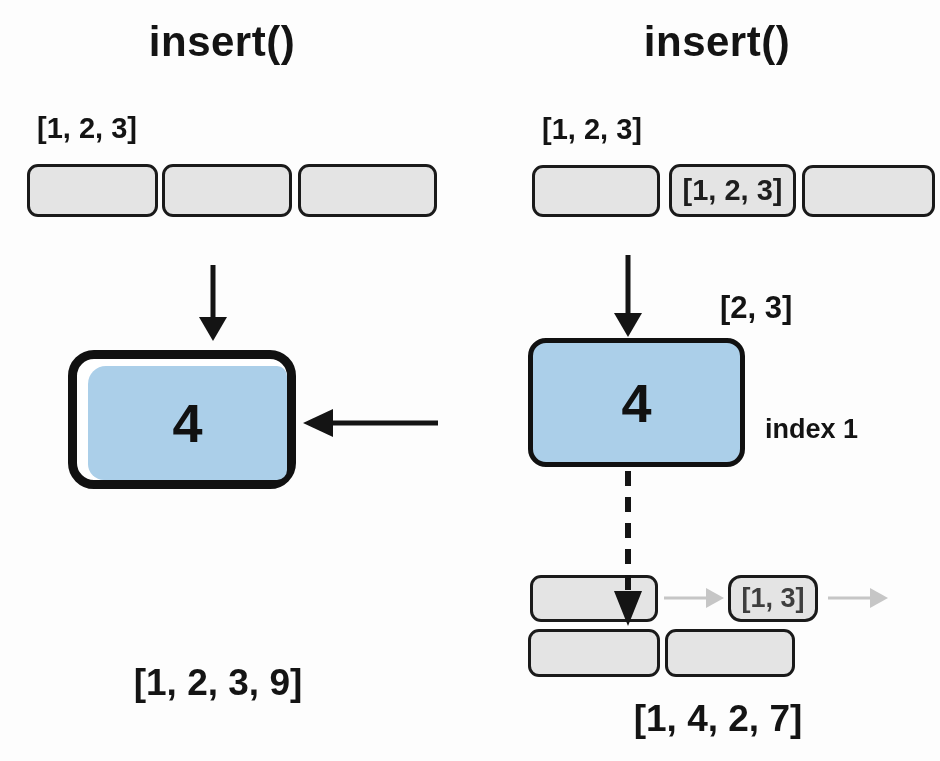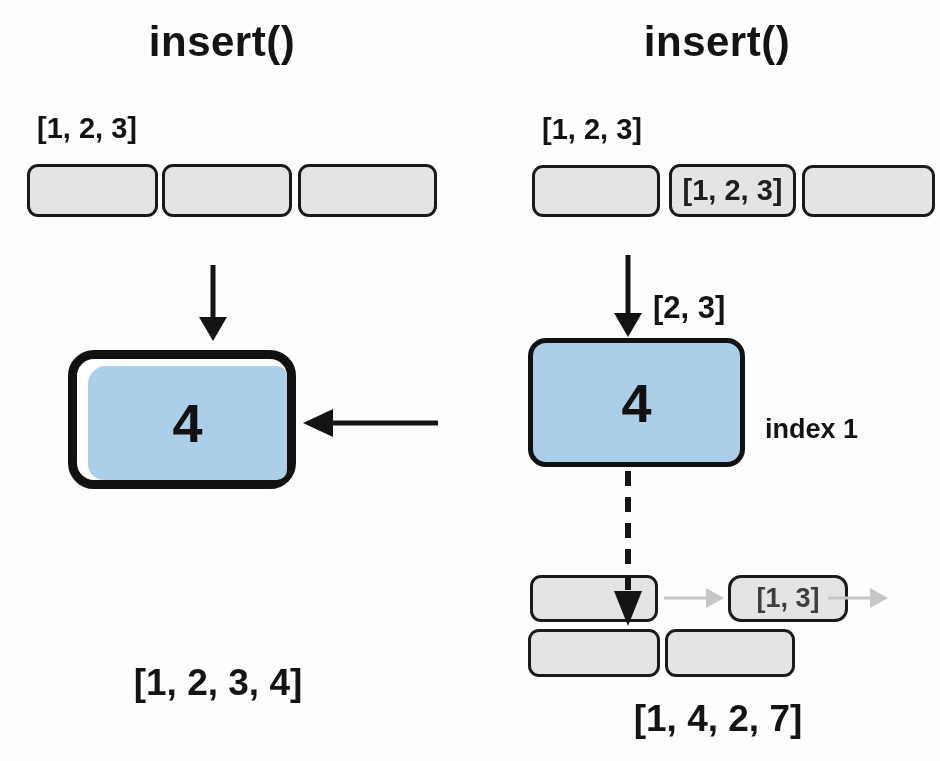--- a/index.html
+++ b/index.html
@@ -95,56 +95,56 @@
     <div class="value-inner">
       <span class="value-digit">4</span>
     </div>
   </div>
 
   <svg class="arrow" style="left:303px;top:407px;" width="135" height="32">
     <line x1="135" y1="16" x2="26" y2="16" stroke="#141414" stroke-width="5"></line>
     <polygon points="0,16 30,2 30,30" fill="#141414"></polygon>
   </svg>
 
-  <div class="abs result-label" style="left:218px;top:662px;">[1, 2, 3, 4]</div>
+  <div class="abs result-label" style="left:218px;top:662px;">[1, 2, 3, 9]</div>
 
   <div class="abs panel-title" style="left:717px;top:18px;">insert()</div>
 
   <div class="abs list-label" style="left:542px;top:113px;">[1, 2, 3]</div>
 
   <div class="cell" style="left:532px;top:165px;width:128px;height:52px;"></div>
   <div class="cell cell-text" style="left:669px;top:164px;width:127px;height:53px;">[1, 2, 3]</div>
   <div class="cell" style="left:802px;top:165px;width:133px;height:52px;"></div>
 
   <svg class="arrow" style="left:612px;top:255px;" width="32" height="82">
     <line x1="16" y1="0" x2="16" y2="60" stroke="#141414" stroke-width="5"></line>
     <polygon points="2,58 30,58 16,82" fill="#141414"></polygon>
   </svg>
 
-  <div class="abs tail-label" style="left:653px;top:290px;">[2, 3]</div>
+  <div class="abs tail-label" style="left:720px;top:290px;">[2, 3]</div>
 
   <div class="value-box" style="left:528px;top:338px;width:217px;height:129px;">
     <span class="value-digit">4</span>
   </div>
 
   <div class="abs index-label" style="left:765px;top:414px;">index 1</div>
 
   <svg class="arrow z-top" style="left:612px;top:471px;" width="32" height="155">
     <line x1="16" y1="0" x2="16" y2="126" stroke="#141414" stroke-width="6" stroke-dasharray="15 11"></line>
     <polygon points="2,120 30,120 16,155" fill="#141414"></polygon>
   </svg>
 
   <div class="cell" style="left:530px;top:575px;width:128px;height:47px;"></div>
 
   <svg class="arrow" style="left:664px;top:585px;" width="60" height="26">
     <line x1="0" y1="13" x2="42" y2="13" stroke="#c6c6c6" stroke-width="3"></line>
     <polygon points="42,3 42,23 60,13" fill="#c6c6c6"></polygon>
   </svg>
 
-  <div class="cell cell-shifted" style="left:728px;top:575px;width:120px;height:47px;">[1, 3]</div>
+  <div class="cell cell-shifted" style="left:728px;top:575px;width:90px;height:47px;">[1, 3]</div>
 
   <svg class="arrow" style="left:828px;top:585px;" width="60" height="26">
     <line x1="0" y1="13" x2="42" y2="13" stroke="#c6c6c6" stroke-width="3"></line>
     <polygon points="42,3 42,23 60,13" fill="#c6c6c6"></polygon>
   </svg>
 
   <div class="cell" style="left:528px;top:629px;width:132px;height:48px;"></div>
   <div class="cell" style="left:665px;top:629px;width:130px;height:48px;"></div>
 
   <div class="abs result-label" style="left:718px;top:698px;">[1, 4, 2, 7]</div>

